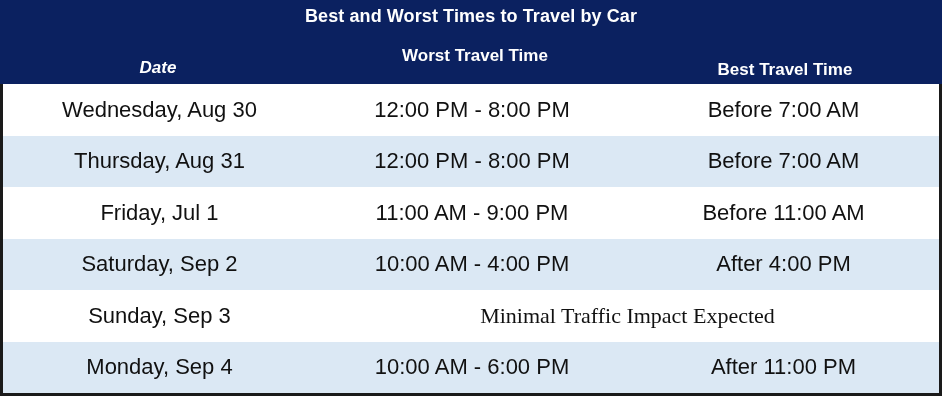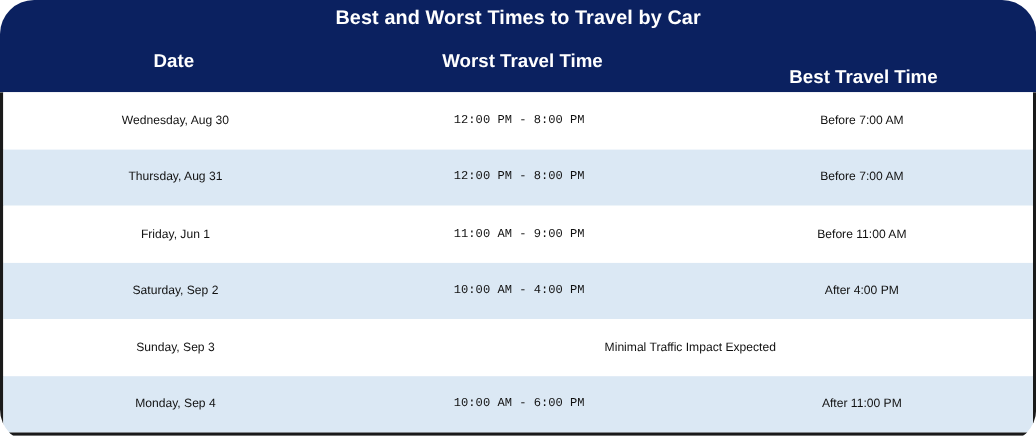--- a/index.html
+++ b/index.html
@@ -14,21 +14,20 @@
     -webkit-font-smoothing: antialiased;
   }
 
   .table-wrap {
     position: relative;
     width: 942px;
     height: 403px;
     box-sizing: border-box;
     background: #ffffff;
     overflow: hidden;
-    border-radius: 31px;
   }
 
   
   .thead {
     position: absolute;
     left: 0;
     top: 0;
     width: 942px;
     height: 84px;
     background: #0b2160;
@@ -51,22 +50,23 @@
   .th {
     position: absolute;
     color: #ffffff;
     font-size: 17px;
     font-weight: bold;
     text-align: center;
     white-space: nowrap;
   }
   .th-date {
     left: 0px;
-    top: 46px;
+    top: 58px;
     width: 316px;
+    font-style: italic;
   }
   .th-worst {
     left: 319px;
     top: 46px;
     width: 312px;
   }
   .th-best {
     left: 628px;
     top: 60px;
     width: 314px;
@@ -90,30 +90,30 @@
     position: relative;
     display: flex;
     align-items: center;
     height: 51.5px;
     box-sizing: border-box;
   }
   .trow.odd  { background: #ffffff; }
   .trow.even { background: #dbe8f4; }
 
   .td {
-    font-size: 11px;
+    font-size: 22px;
     color: #111111;
     text-align: center;
     white-space: nowrap;
     box-sizing: border-box;
   }
   .td-date  { width: 313px; }
-  .td-worst { width: 312px; font-family: Liberation Mono, monospace; }
+  .td-worst { width: 312px; }
   .td-best  { width: 311px; text-align: center; }
-  .td-span  { width: 623px; }
+  .td-span  { width: 623px; font-family: Liberation Serif, serif; }
 </style>
 </head>
 <body>
 
 <div class="table-wrap">
 
   <div class="thead">
     <div class="table-title">Best and Worst Times to Travel by Car</div>
     <div class="th th-date">Date</div>
     <div class="th th-worst">Worst Travel Time</div>
@@ -125,21 +125,21 @@
         <div class="td td-date">Wednesday, Aug 30</div>
         <div class="td td-worst">12:00 PM - 8:00 PM</div>
         <div class="td td-best">Before 7:00 AM</div>
       </div>
       <div class="trow even">
         <div class="td td-date">Thursday, Aug 31</div>
         <div class="td td-worst">12:00 PM - 8:00 PM</div>
         <div class="td td-best">Before 7:00 AM</div>
       </div>
       <div class="trow odd">
-        <div class="td td-date">Friday, Jun 1</div>
+        <div class="td td-date">Friday, Jul 1</div>
         <div class="td td-worst">11:00 AM - 9:00 PM</div>
         <div class="td td-best">Before 11:00 AM</div>
       </div>
       <div class="trow even">
         <div class="td td-date">Saturday, Sep 2</div>
         <div class="td td-worst">10:00 AM - 4:00 PM</div>
         <div class="td td-best">After 4:00 PM</div>
       </div>
       <div class="trow odd">
         <div class="td td-date">Sunday, Sep 3</div>

